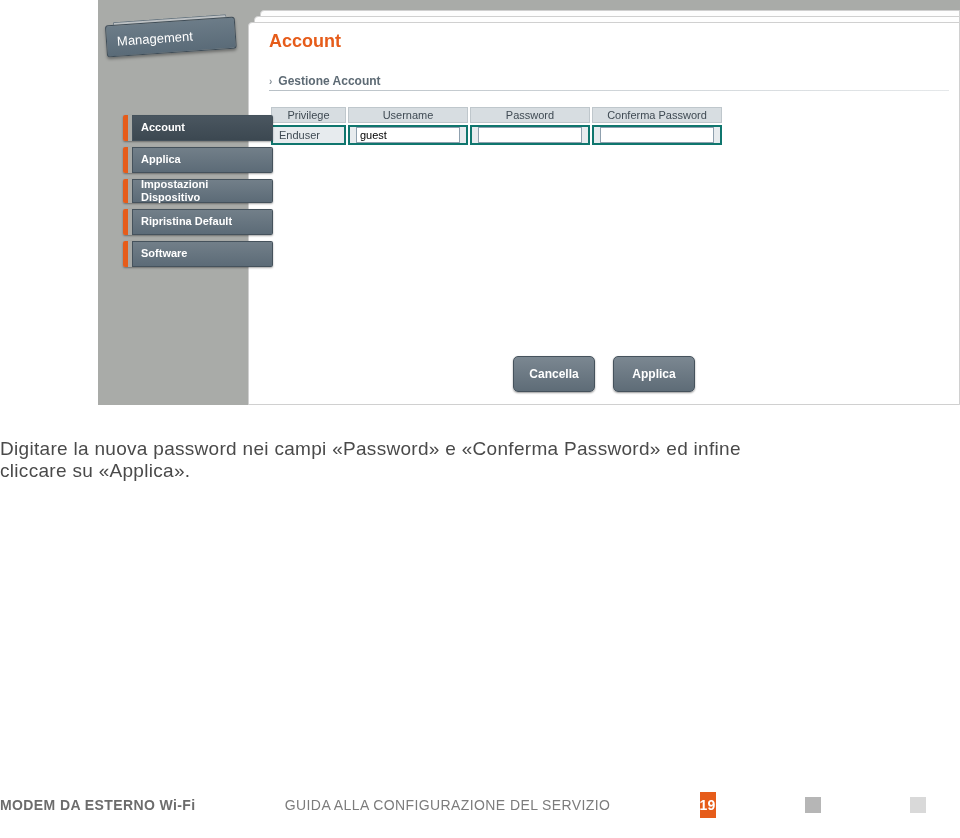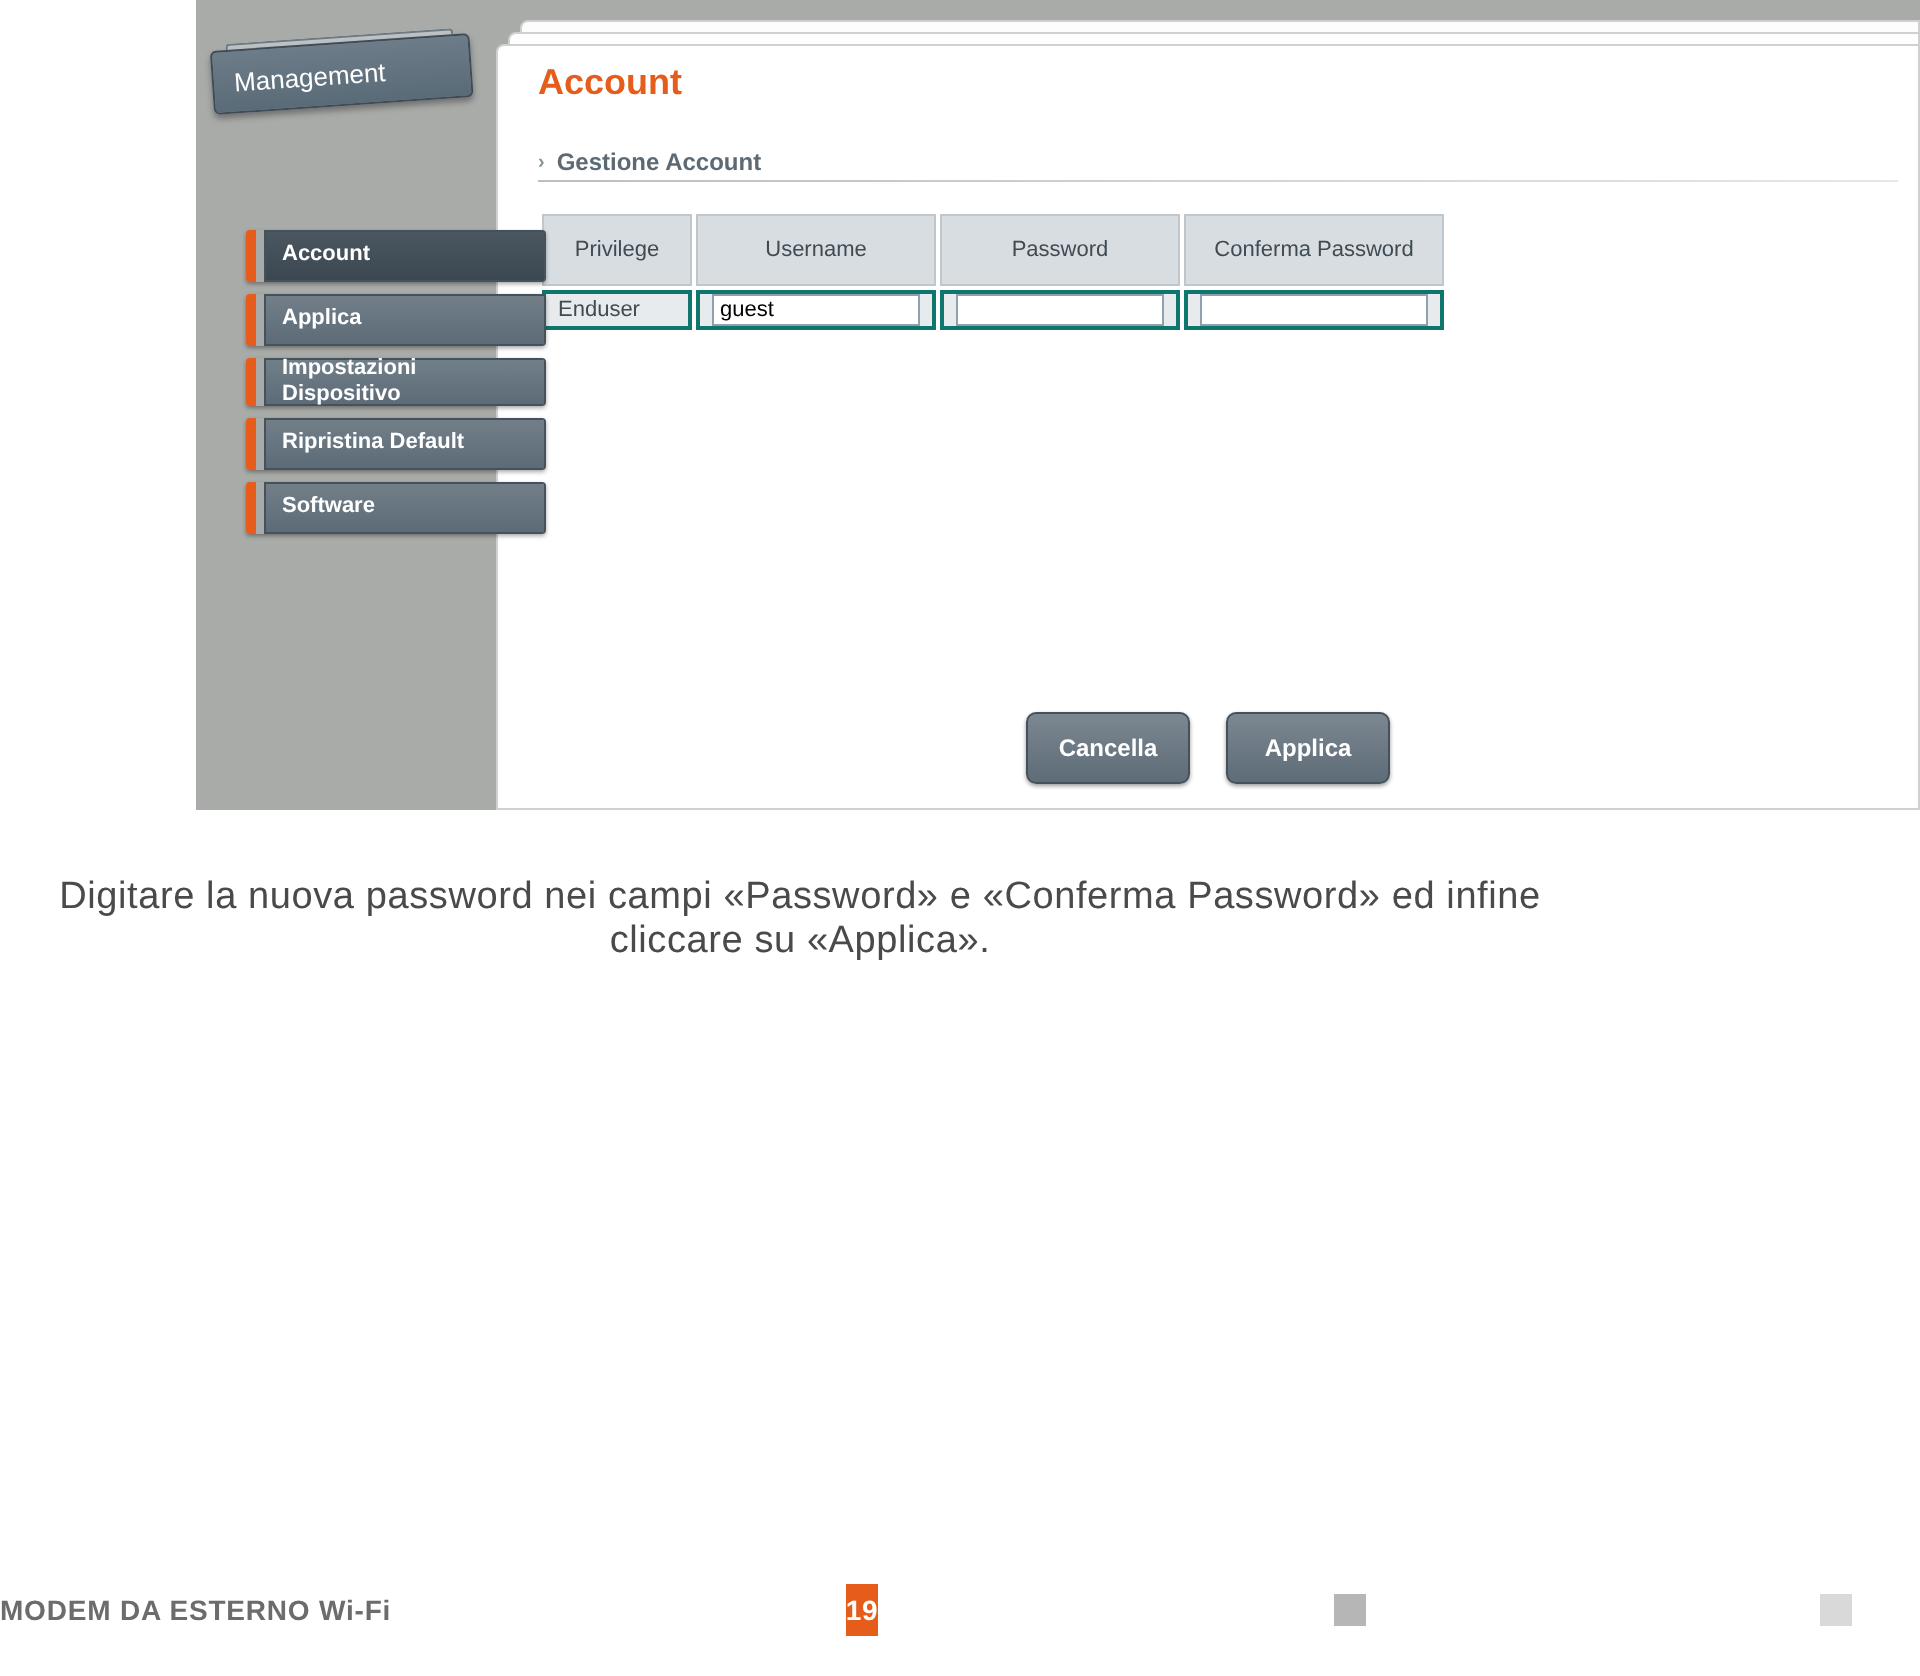--- a/index.html
+++ b/index.html
@@ -151,21 +151,21 @@
     border-collapse: separate;
     border-spacing: 2px;
     font-size: 11px;
     color: #3f4a53;
   }
   table.acct th {
     background: #d7dde1;
     border: 1px solid #bfc7cc;
     font-weight: normal;
     text-align: center;
-    height: 36px;
+    height: 16px;
     padding: 0 6px;
   }
   table.acct td {
     background: #e7ebee;
     border: 2px solid #0f766e;
     height: 20px;
     padding: 0 6px;
   }
   .col-priv { width: 75px; }
   .col-user { width: 120px; }
@@ -207,21 +207,20 @@
   
   .instructions {
     position: absolute;
     left: 0;
     top: 438px;
     width: 800px;
     font-family: Helvetica, Arial, sans-serif;
     font-size: 19px;
     color: #4a4a4a;
     letter-spacing: .3px;
-    text-align: center;
   }
   
   .footer {
     position: absolute;
     left: 0;
     right: 0;
     bottom: 20px;
     display: flex;
     align-items: center;
     justify-content: space-between;
@@ -332,16 +331,17 @@
       <div class="side-body">Software</div>
     </div>
   </div>
 
 </div>
 
 <div class="instructions">Digitare la nuova password nei campi «Password» e «Conferma Password» ed infine cliccare su «Applica».</div>
 
 <div class="footer">
   <span class="bold">MODEM DA ESTERNO Wi-Fi</span>
+  <span>GUIDA ALLA CONFIGURAZIONE DEL SERVIZIO</span>
   <div class="pg-badge">19</div>
   <div class="sq"></div>
   <div class="sq light"></div>
 </div>
 
 </body></html>

